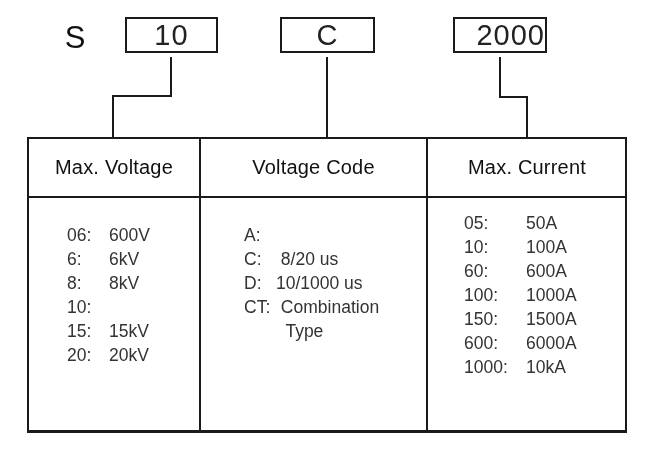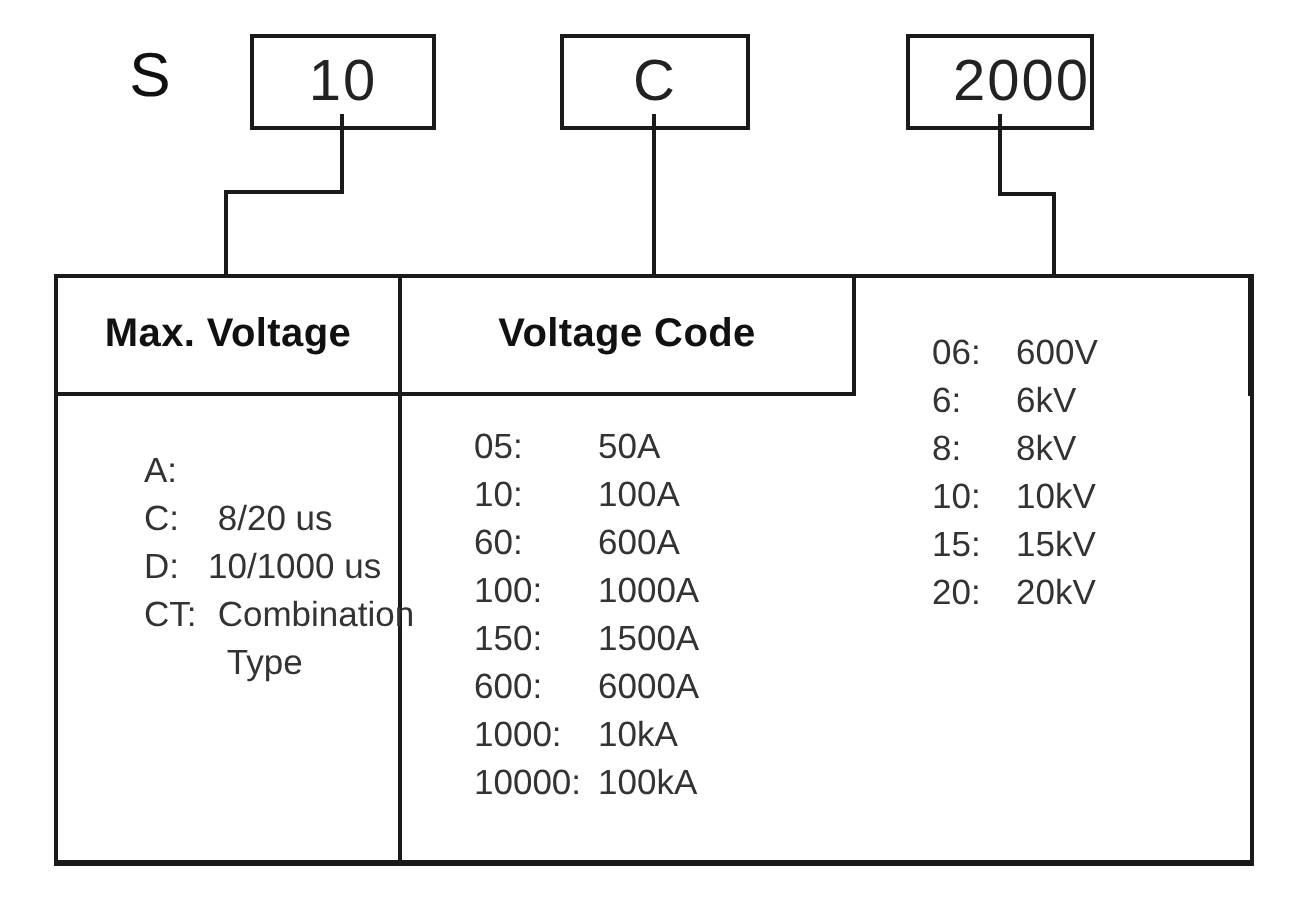--- a/index.html
+++ b/index.html
@@ -26,21 +26,21 @@
     left: 58px; top: 20px;
     width: 34px; height: 36px;
     font-size: 31px;
     color: var(--header_text);
     text-align: center;
     line-height: 36px;
   }
   .code-box {
     position: absolute;
     top: 17px;
-    height: 48px;
+    height: 36px;
     border: 2px solid var(--line);
     background: var(--bg);
     display: flex;
     align-items: center;
     justify-content: center;
     font-size: 29px;
     color: #222;
     letter-spacing: 1px;
   }
   #box-voltage { left: 125px; width: 93px; }
@@ -60,21 +60,21 @@
     display: grid;
     grid-template-columns: 172px 227px 198px;
     grid-template-rows: 59px 1fr;
     background: var(--bg);
   }
   .th {
     border-bottom: 2px solid var(--line);
     display: flex;
     align-items: center;
     justify-content: center;
-    font-weight: 700;
+    font-weight: 400;
     font-size: 20px;
     color: var(--header_text);
     letter-spacing: 0.2px;
   }
   .td { font-size: 17.5px; color: var(--text); }
   .col-sep { border-right: 2px solid var(--line); }
 
   .td .row { display: flex; line-height: 24px; white-space: pre; }
   .td .code { flex: 0 0 auto; }
   .td .val  { flex: 0 0 auto; }
@@ -112,43 +112,43 @@
   <div class="conn" style="left:326px; top:57px;  width:2px;  height:80px;"></div>
 
   <div class="conn" style="left:499px; top:57px;  width:2px;  height:41px;"></div>
   <div class="conn" style="left:499px; top:96px;  width:29px; height:2px;"></div>
   <div class="conn" style="left:526px; top:96px;  width:2px;  height:41px;"></div>
 
   <div class="lookup-table">
 
     <div class="th col-sep">Max. Voltage</div>
     <div class="th col-sep">Voltage Code</div>
+    <div class="th">Max. Current</div>
 
     <div class="td col-sep" id="body-voltage">
       <div class="row"><span class="code">06:</span><span class="val">600V</span></div>
       <div class="row"><span class="code">6:</span><span class="val">6kV</span></div>
       <div class="row"><span class="code">8:</span><span class="val">8kV</span></div>
-      <div class="row"><span class="code">10:</span><span class="val">10kV</span></div>
+      <div class="row"><span class="code">10:</span></div>
       <div class="row"><span class="code">15:</span><span class="val">15kV</span></div>
       <div class="row"><span class="code">20:</span><span class="val">20kV</span></div>
     </div>
 
     <div class="td col-sep" id="body-waveform">
       <div class="row"><span class="code">A:</span></div>
       <div class="row"><span class="code">C:</span><span class="val"> 8/20 us</span></div>
       <div class="row"><span class="code">D:</span><span class="val">10/1000 us</span></div>
       <div class="row"><span class="code">CT:</span><span class="val"> Combination</span></div>
       <div class="row"><span class="code"></span><span class="val">  Type</span></div>
     </div>
 
     <div class="td" id="body-current">
       <div class="row"><span class="code">05:</span><span class="val">50A</span></div>
       <div class="row"><span class="code">10:</span><span class="val">100A</span></div>
       <div class="row"><span class="code">60:</span><span class="val">600A</span></div>
       <div class="row"><span class="code">100:</span><span class="val">1000A</span></div>
       <div class="row"><span class="code">150:</span><span class="val">1500A</span></div>
       <div class="row"><span class="code">600:</span><span class="val">6000A</span></div>
       <div class="row"><span class="code">1000:</span><span class="val">10kA</span></div>
-      <div class="row"><span class="code">10000:</span><span class="val">100kA</span></div>
     </div>
 
   </div>
 </div>
 
 </body></html>

